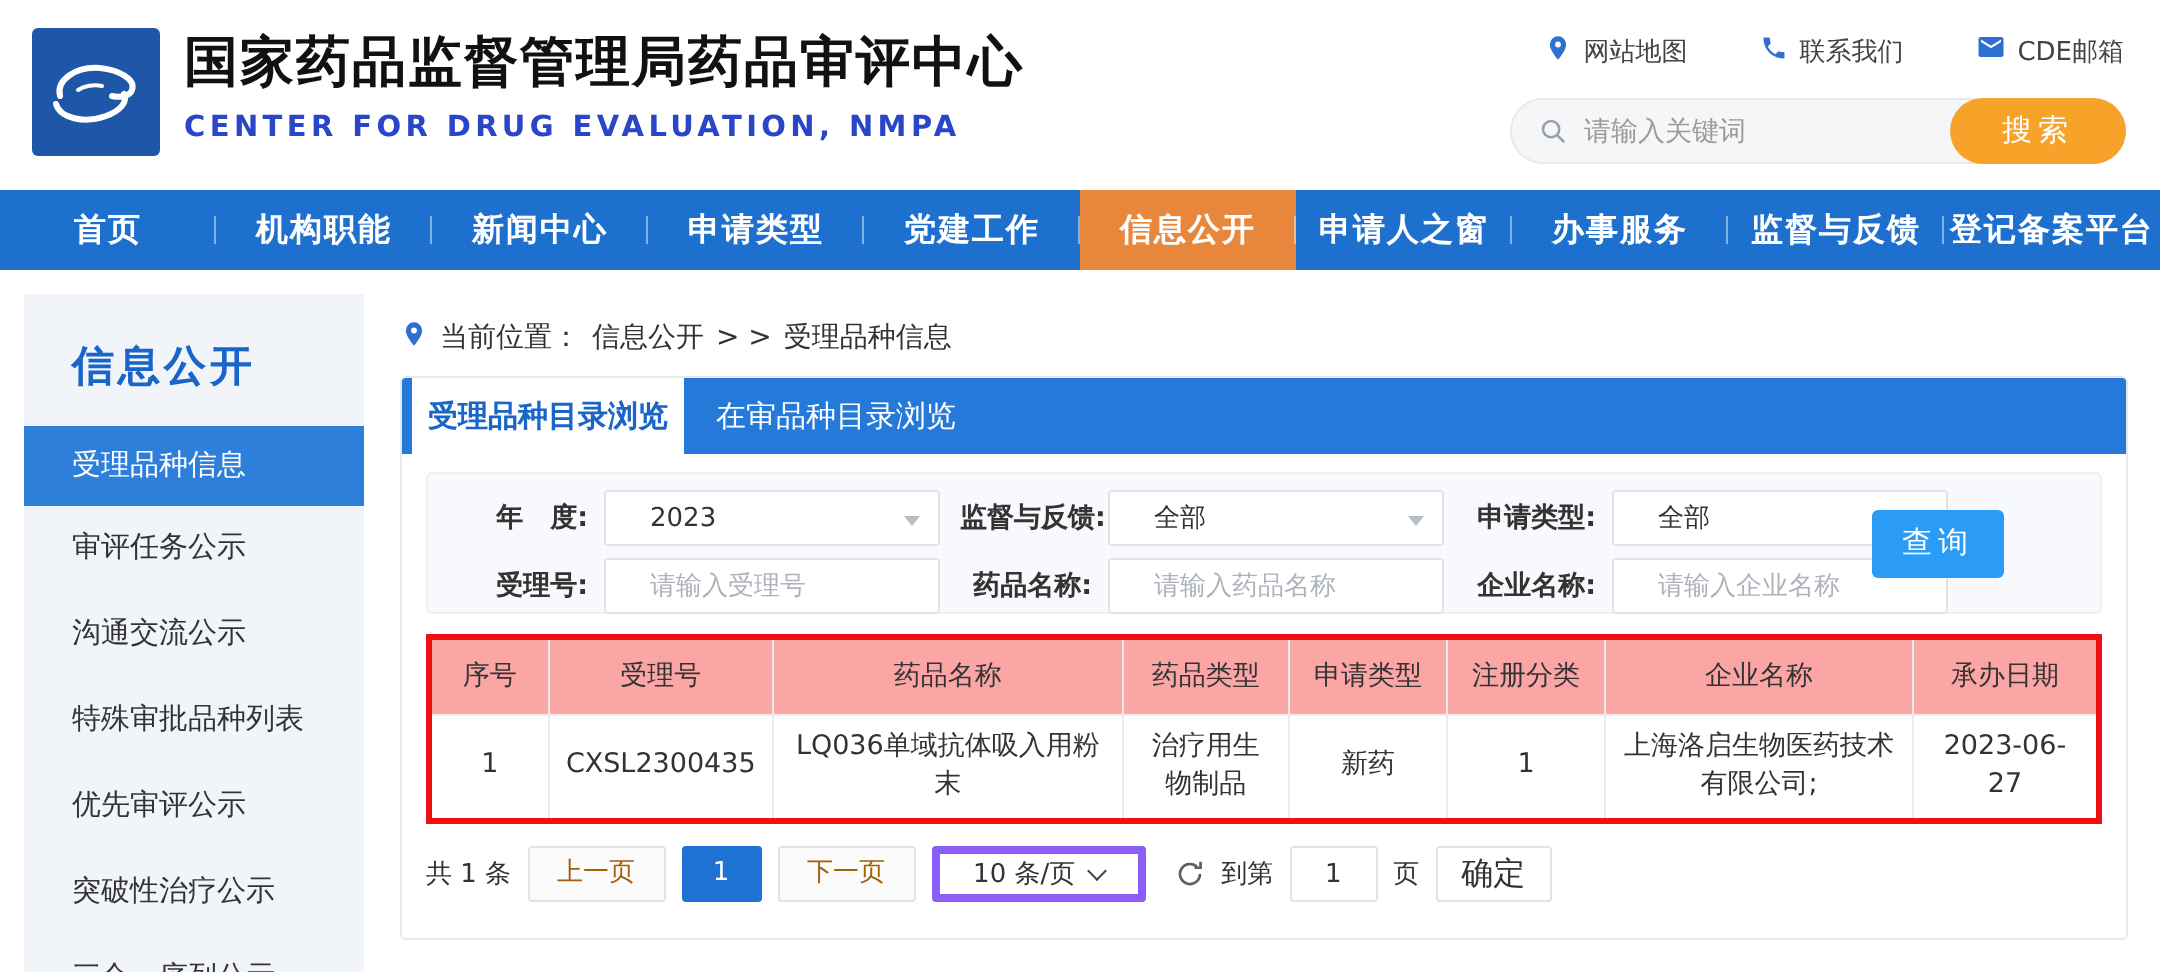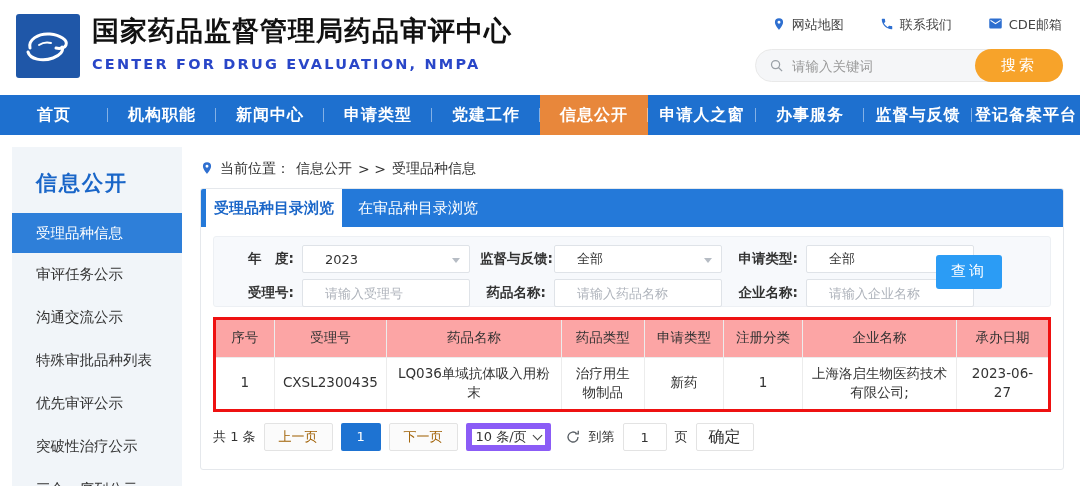--- a/index.html
+++ b/index.html
@@ -62,21 +62,21 @@
   th { height:37px; background:#fca5a5; font-size:13.5px; font-weight:400; color:#333; border:1px solid #ececec; }
   td { height:52px; font-size:13.5px; color:#333; text-align:center; border:1px solid #ececec; padding:2px 8px; line-height:1.45; }
   th:first-child, td:first-child { border-left:none; } th:last-child, td:last-child { border-right:none; }
   tr:first-child th { border-top:none; } tr:last-child td { border-bottom:none; }
   .c1{width:7%;} .c2{width:13.5%;} .c3{width:21%;} .c4{width:10%;} .c5{width:9.5%;} .c6{width:9.5%;} .c7{width:18.5%;} .c8{width:11%;}
 
   
   .pager { display:flex; align-items:center; gap:8px; margin-top:11px; font-size:13px; color:#333; }
   .pg-btn { height:28px; padding:0 14px; line-height:26px; background:#fbfbfb; border:1px solid #e3e3e3; border-radius:2px; color:#a16207; cursor:pointer; }
   .pg-cur { width:40px; height:28px; line-height:28px; text-align:center; background:#1e73d2; color:#fff; border-radius:2px; cursor:pointer; }
-  .pg-size { display:flex; align-items:center; gap:7px; height:28px; padding:0 4px; background:#fff; border:6px solid #8b5cf6; border-radius:2px; cursor:pointer; }
+  .pg-size { display:flex; align-items:center; gap:7px; height:28px; padding:0 17px; background:#fff; border:4px solid #8b5cf6; border-radius:2px; cursor:pointer; }
   .chev { width:7px; height:7px; border-right:1.6px solid #444; border-bottom:1.6px solid #444; transform:rotate(45deg); margin-top:-4px; }
   .pg-refresh { margin-left:6px; cursor:pointer; display:flex; align-items:center; }
   .pg-goto-input { width:44px; height:28px; border:1px solid #e3e3e3; border-radius:2px; text-align:center; font-size:13px; color:#333; outline:none; font-family:inherit; }
   .pg-ok { height:28px; padding:0 12px; background:#fff; border:1px solid #e3e3e3; border-radius:2px; font-size:16px; color:#333; cursor:pointer; font-family:inherit; }
 </style>
 </head>
 <body>
 
 <div class="page">
 

